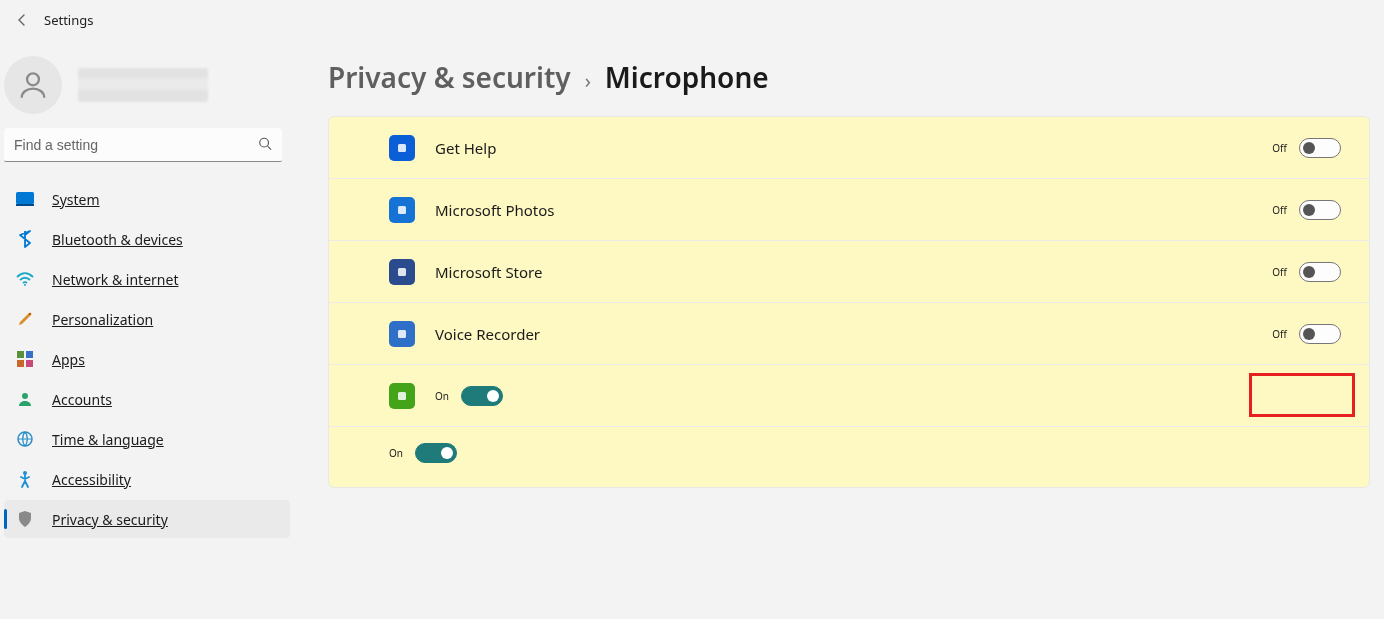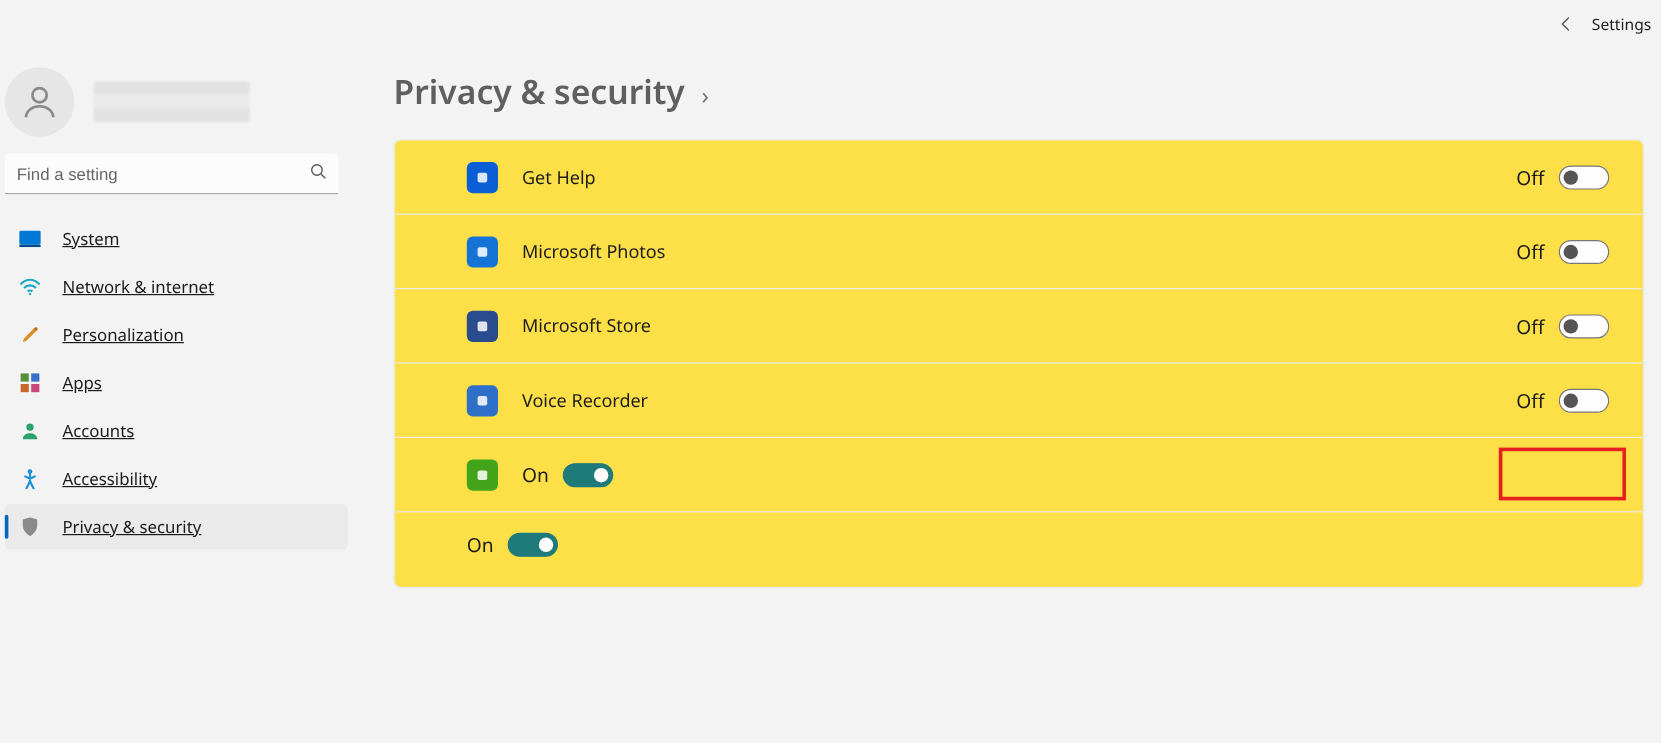--- a/index.html
+++ b/index.html
@@ -11,21 +11,20 @@
   height: 619px;
   overflow: hidden;
   font-size: 14px;
 }
 .app { display: flex; flex-direction: column; height: 100%; }
 .top-bar {
   display: flex;
   align-items: center;
   height: 40px;
   padding: 14px 8px;
-  justify-content: flex-end;
 }
 .back-btn {
   width: 28px; height: 28px;
   display: flex; align-items: center; justify-content: center;
   border-radius: 4px;
   background: transparent;
   border: none;
   cursor: pointer;
   color: #555;
 }
@@ -91,38 +90,38 @@
   flex:1; padding: 18px 14px 0 28px; overflow:auto;
 }
 .breadcrumb {
   display:flex; align-items:baseline; gap:14px;
   margin-bottom: 20px;
 }
 .bc-parent { font-size:28px; font-weight:600; color:#5f5f5f; }
 .bc-sep { font-size:20px; color:#777; }
 .bc-current { font-size:28px; font-weight:600; color:#1a1a1a; }
 .panel {
-  background:#fde047; border:1px solid #e8e8e8; border-radius:6px;
+  background:#fef9c3; border:1px solid #e8e8e8; border-radius:6px;
   overflow:hidden;
 }
 .row {
   display:flex; align-items:center;
   height:62px;
   padding:0 28px 0 60px;
   border-bottom:1px solid #ebebeb;
 }
 .row:last-child { border-bottom:none; }
 .row-icon {
   width:26px; height:26px; border-radius:5px; margin-right:20px;
   display:flex; align-items:center; justify-content:center;
   flex-shrink:0;
 }
 .row-label { flex:1; font-size:15px; color:#1b1b1b; }
 .toggle-wrap { display:flex; align-items:center; gap:12px; }
-.toggle-text { font-size:16px; color:#1b1b1b; }
+.toggle-text { font-size:10px; color:#1b1b1b; }
 .toggle {
   width:42px; height:20px; border-radius:10px;
   border:1px solid #777; background:#fdfdfd;
   position:relative; cursor:pointer;
 }
 .toggle::after {
   content:""; position:absolute; width:12px; height:12px; border-radius:50%;
   background:#555; top:3px; left:3px; transition:left .15s;
 }
 .toggle.on { background:#1f7a7a; border-color:#1f7a7a; }
@@ -178,20 +177,28 @@
           <span class="nav-icon">
               <svg width="18" height="14" viewBox="0 0 18 14">
                 <rect x="0" y="0" width="18" height="12" rx="1.5" fill="#0078d4"></rect>
                 <rect x="0" y="12" width="18" height="2" fill="#004a8a"></rect>
               </svg>
             </span>
           <span>System</span>
         </div>
         <div class="nav-item">
           <span class="nav-icon">
+              <svg width="14" height="18" viewBox="0 0 14 18">
+                <path d="M7 1v16l5-4-10-8 10-4-5 4" fill="none" stroke="#0078d4" stroke-width="1.8" stroke-linejoin="round"></path>
+              </svg>
+            </span>
+          <span>Bluetooth &amp; devices</span>
+        </div>
+        <div class="nav-item">
+          <span class="nav-icon">
               <svg width="18" height="14" viewBox="0 0 18 14">
                 <path d="M1 5c5-5 11-5 16 0M4 8c3-3 7-3 10 0M7 11c1.2-1.2 2.8-1.2 4 0" fill="none" stroke="#1ba8c7" stroke-width="1.8"></path>
                 <circle cx="9" cy="13" r="1" fill="#1ba8c7"></circle>
               </svg>
             </span>
           <span>Network &amp; internet</span>
         </div>
         <div class="nav-item">
           <span class="nav-icon">
               <svg width="16" height="16" viewBox="0 0 16 16">
@@ -216,20 +223,29 @@
           <span class="nav-icon">
               <svg width="16" height="16" viewBox="0 0 16 16">
                 <circle cx="8" cy="5" r="3" fill="#2aa36b"></circle>
                 <path d="M2 15c0-3.5 3-5 6-5s6 1.5 6 5" fill="#2aa36b"></path>
               </svg>
             </span>
           <span>Accounts</span>
         </div>
         <div class="nav-item">
           <span class="nav-icon">
+              <svg width="16" height="16" viewBox="0 0 16 16">
+                <circle cx="8" cy="8" r="7" fill="none" stroke="#2a8fc7" stroke-width="1.5"></circle>
+                <path d="M1 8h14M8 1c3 3 3 11 0 14M8 1c-3 3-3 11 0 14" fill="none" stroke="#2a8fc7" stroke-width="1.2"></path>
+              </svg>
+            </span>
+          <span>Time &amp; language</span>
+        </div>
+        <div class="nav-item">
+          <span class="nav-icon">
               <svg width="16" height="18" viewBox="0 0 16 18">
                 <circle cx="8" cy="3" r="2" fill="#1e90d4"></circle>
                 <path d="M8 5v6m-4-4l4 2 4-2M8 11l-3 6m3-6l3 6" stroke="#1e90d4" stroke-width="1.8" fill="none" stroke-linecap="round"></path>
               </svg>
             </span>
           <span>Accessibility</span>
         </div>
         <div class="nav-item active">
           <span class="nav-icon">
               <svg width="14" height="16" viewBox="0 0 14 16">
@@ -238,20 +254,21 @@
             </span>
           <span>Privacy &amp; security</span>
         </div>
       </nav>
     </aside>
 
     <main class="main">
       <div class="breadcrumb">
         <span class="bc-parent">Privacy &amp; security</span>
         <span class="bc-sep">›</span>
+        <span class="bc-current">Microphone</span>
       </div>
 
       <div class="panel" id="apps-panel">
           <div class="row" style="position: relative;">
             <div class="row-icon" style="background: rgb(10, 95, 214);">
               <svg width="14" height="14" viewBox="0 0 14 14">
                 <rect x="3" y="3" width="8" height="8" rx="1.5" fill="rgba(255,255,255,.85)"></rect>
               </svg>
             </div>
             <div class="row-label">Get Help</div>

